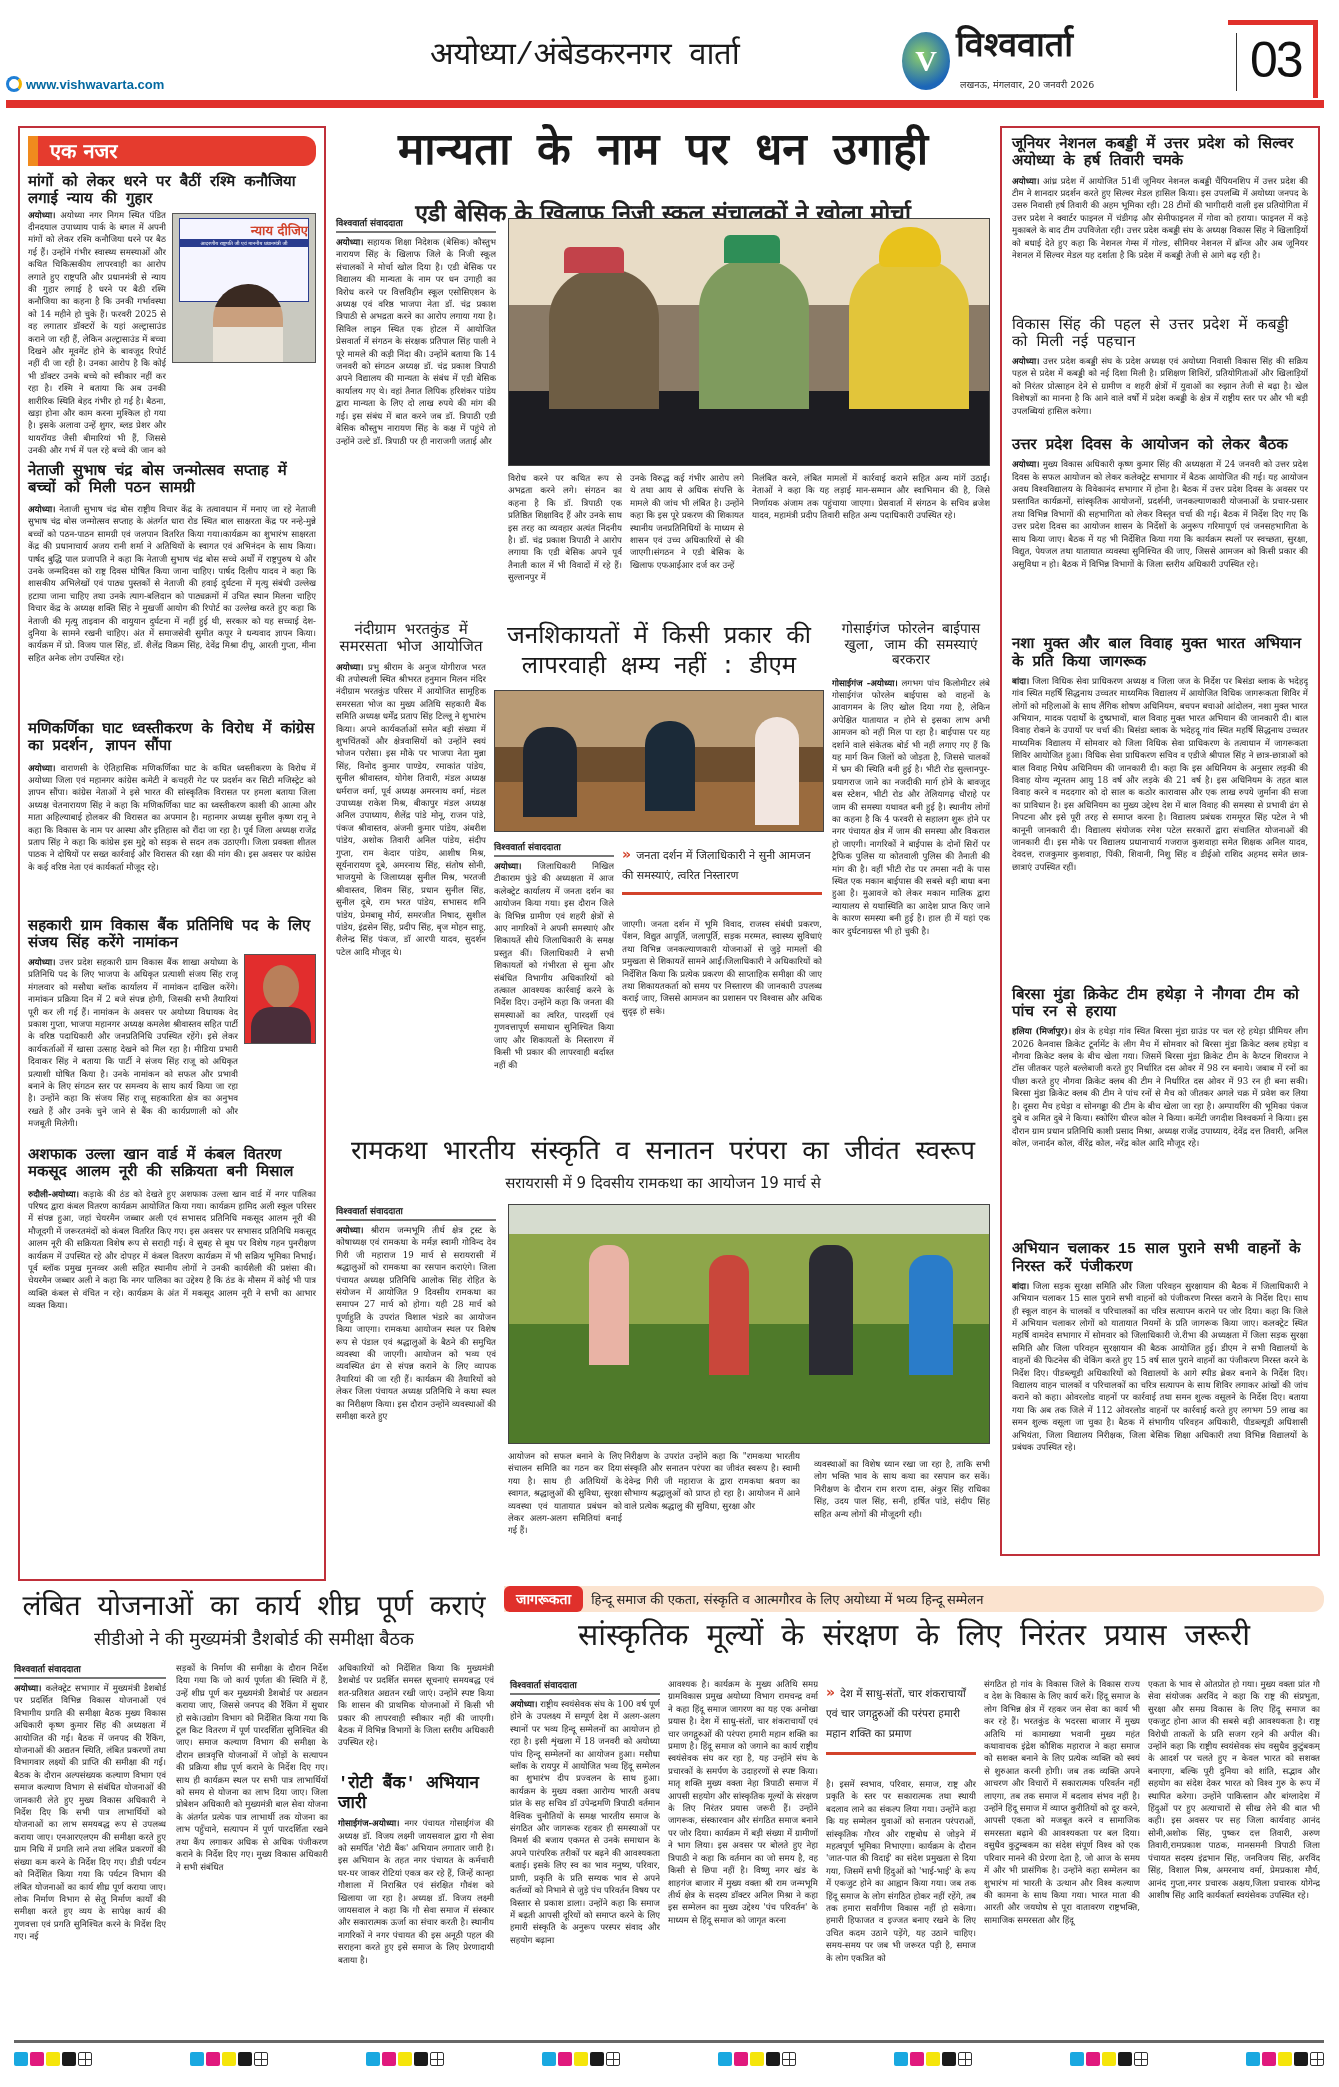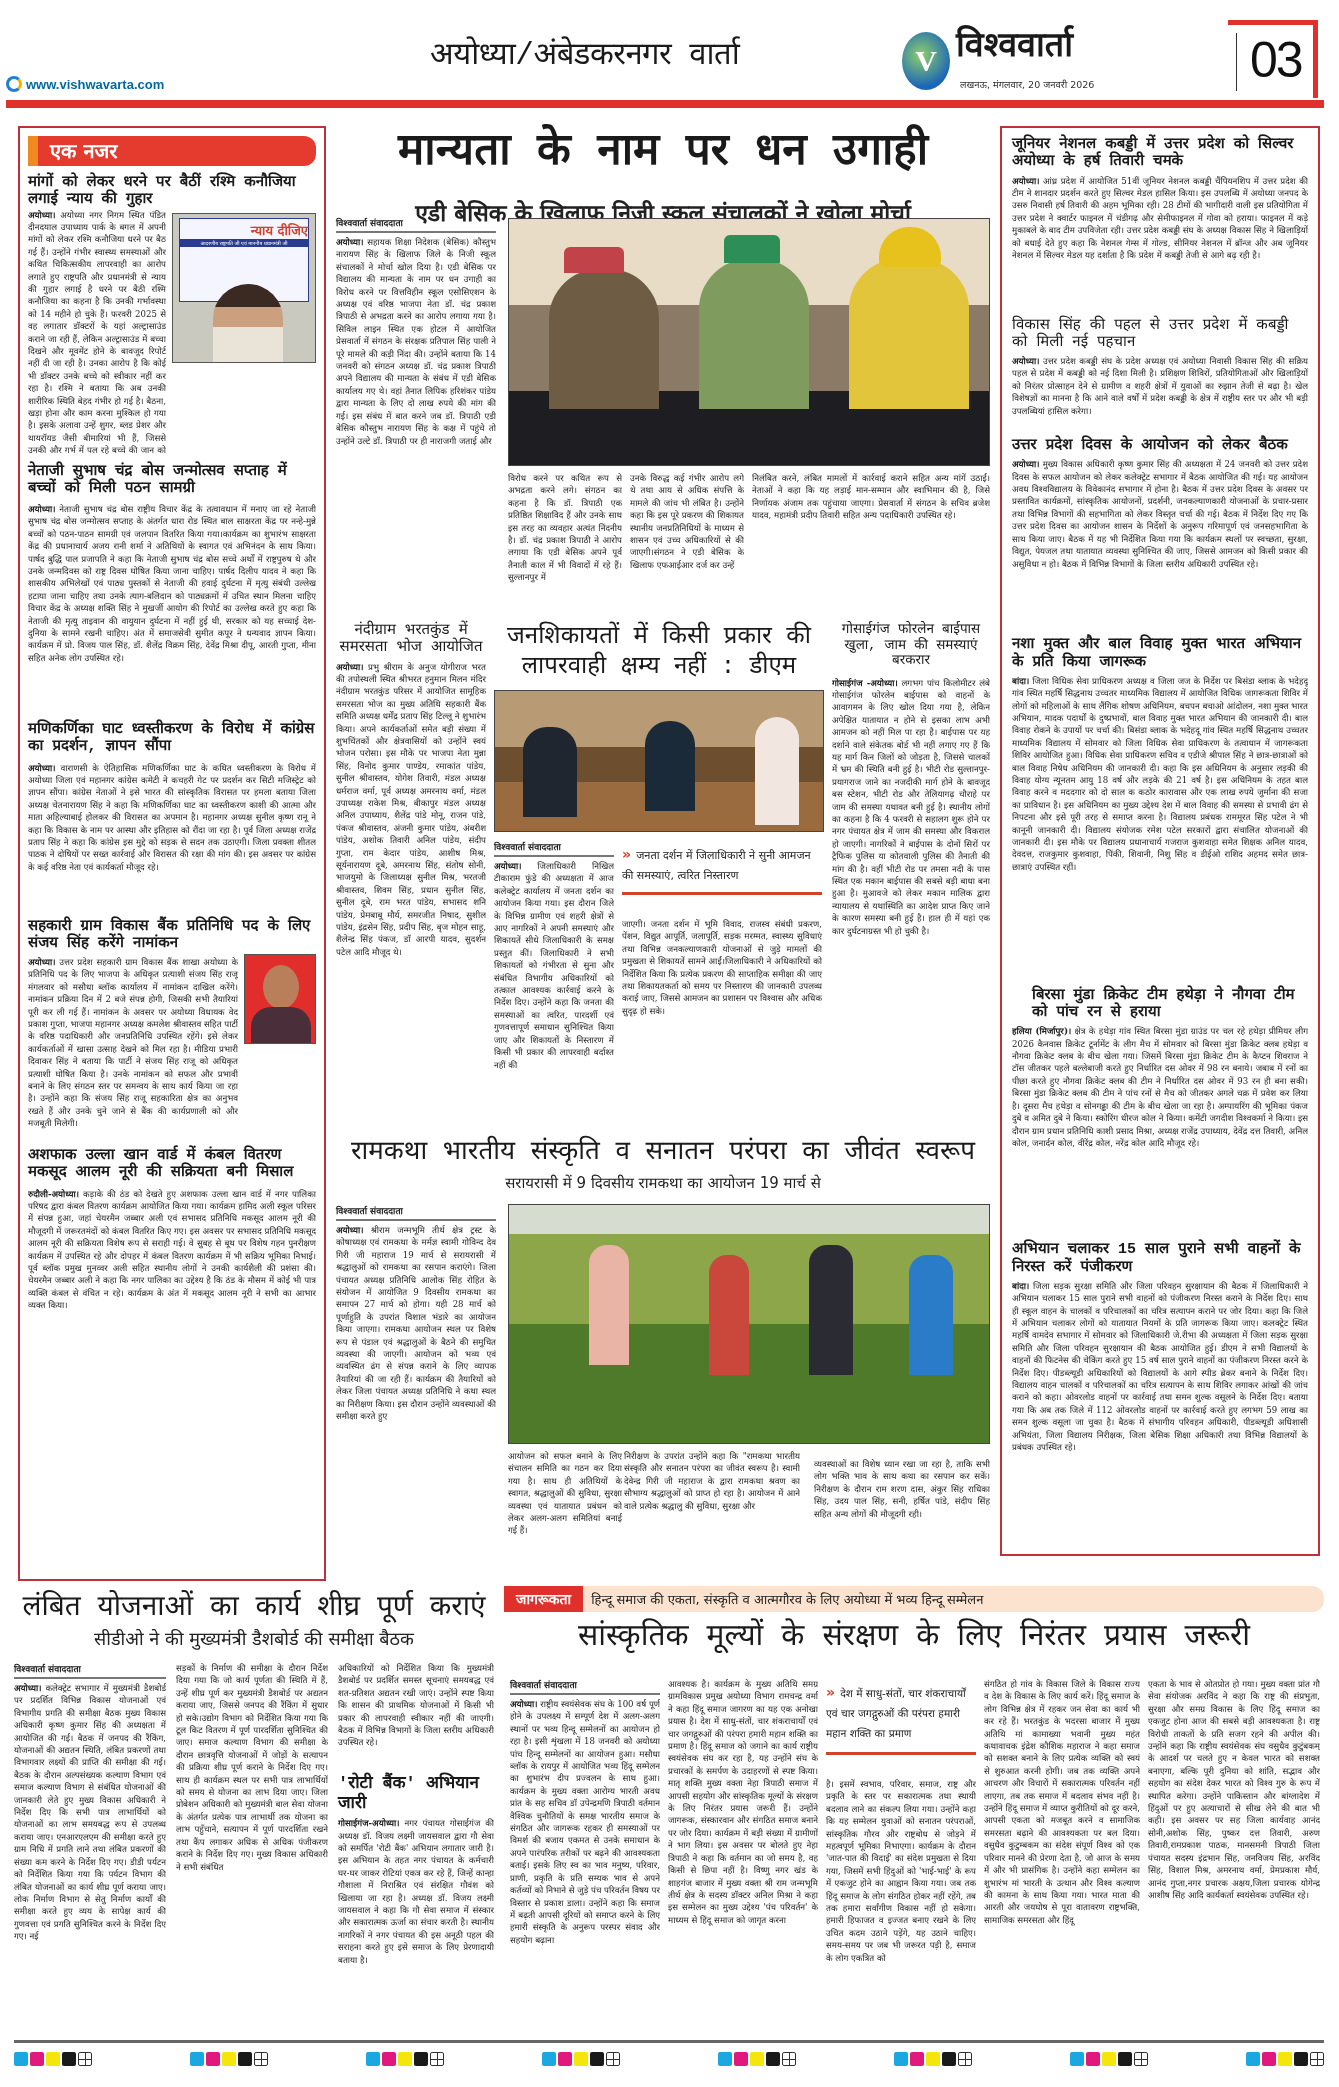--- a/index.html
+++ b/index.html
@@ -154,21 +154,21 @@
   </div>
   <div style="margin-top:6px;">
     <div class="hd" style="font-size:15px;">उत्तर प्रदेश दिवस के आयोजन को लेकर बैठक</div>
     <div class="txt" style="height:172px;margin-top:4px;"><b>अयोध्या।</b> <span>मुख्य विकास अधिकारी कृष्ण कुमार सिंह की अध्यक्षता में 24 जनवरी को उत्तर प्रदेश दिवस के सफल आयोजन को लेकर कलेक्ट्रेट सभागार में बैठक आयोजित की गई। यह आयोजन अवध विश्वविद्यालय के विवेकानंद सभागार में होना है। बैठक में उत्तर प्रदेश दिवस के अवसर पर प्रस्तावित कार्यक्रमों, सांस्कृतिक आयोजनों, प्रदर्शनी, जनकल्याणकारी योजनाओं के प्रचार-प्रसार तथा विभिन्न विभागों की सहभागिता को लेकर विस्तृत चर्चा की गई। बैठक में निर्देश दिए गए कि उत्तर प्रदेश दिवस का आयोजन शासन के निर्देशों के अनुरूप गरिमापूर्ण एवं जनसहभागिता के साथ किया जाए। बैठक में यह भी निर्देशित किया गया कि कार्यक्रम स्थलों पर स्वच्छता, सुरक्षा, विद्युत, पेयजल तथा यातायात व्यवस्था सुनिश्चित की जाए, जिससे आमजन को किसी प्रकार की असुविधा न हो। बैठक में विभिन्न विभागों के जिला स्तरीय अधिकारी उपस्थित रहे।</span></div>
   </div>
   <div style="margin-top:6px;">
     <div class="hd" style="font-size:15px;">नशा मुक्त और बाल विवाह मुक्त भारत अभियान के प्रति किया जागरूक</div>
     <div class="txt" style="height:306px;margin-top:4px;"><b>बांदा।</b> <span>जिला विधिक सेवा प्राधिकरण अध्यक्ष व जिला जज के निर्देश पर बिसंडा ब्लाक के भदेहदू गांव स्थित महर्षि सिद्धनाथ उच्चतर माध्यमिक विद्यालय में आयोजित विधिक जागरूकता शिविर में लोगों को महिलाओं के साथ लैंगिक शोषण अधिनियम, बचपन बचाओ आंदोलन, नशा मुक्त भारत अभियान, मादक पदार्थों के दुष्प्रभावों, बाल विवाह मुक्त भारत अभियान की जानकारी दी। बाल विवाह रोकने के उपायों पर चर्चा की। बिसंडा ब्लाक के भदेहदू गांव स्थित महर्षि सिद्धनाथ उच्चतर माध्यमिक विद्यालय में सोमवार को जिला विधिक सेवा प्राधिकरण के तत्वाधान में जागरूकता शिविर आयोजित हुआ। विधिक सेवा प्राधिकरण सचिव व एडीजे श्रीपाल सिंह ने छात्र-छात्राओं को बाल विवाह निषेध अधिनियम की जानकारी दी। कहा कि इस अधिनियम के अनुसार लड़की की विवाह योग्य न्यूनतम आयु 18 वर्ष और लड़के की 21 वर्ष है। इस अधिनियम के तहत बाल विवाह करने व मददगार को दो साल क कठोर कारावास और एक लाख रुपये जुर्माना की सजा का प्राविधान है। इस अधिनियम का मुख्य उद्देश्य देश में बाल विवाह की समस्या से प्रभावी ढंग से निपटना और इसे पूरी तरह से समाप्त करना है। विद्यालय प्रबंधक राममूरत सिंह पटेल ने भी कानूनी जानकारी दी। विद्यालय संयोजक रमेश पटेल सरकारों द्वारा संचालित योजनाओं की जानकारी दी। इस मौके पर विद्यालय प्रधानाचार्य गजराज कुशवाहा समेत शिक्षक अनिल यादव, देवदत्त, राजकुमार कुशवाहा, पिंकी, शिवानी, निशु सिंह व डीईओ राशिद अहमद समेत छात्र-छात्राएं उपस्थित रहीं।</span></div>
   </div>
   <div style="margin-top:6px;">
-    <div class="hd" style="font-size:15px;margin-left:20px;">बिरसा मुंडा क्रिकेट टीम हथेड़ा ने नौगवा टीम को पांच रन से हराया</div>
+    <div class="hd" style="font-size:15px;">बिरसा मुंडा क्रिकेट टीम हथेड़ा ने नौगवा टीम को पांच रन से हराया</div>
     <div class="txt" style="height:210px;margin-top:4px;"><b>हलिया (मिर्जापुर)।</b> <span>क्षेत्र के हथेड़ा गांव स्थित बिरसा मुंडा ग्राउंड पर चल रहे हथेड़ा प्रीमियर लीग 2026 कैनवास क्रिकेट टूर्नामेंट के लीग मैच में सोमवार को बिरसा मुंडा क्रिकेट क्लब हथेड़ा व नौगवा क्रिकेट क्लब के बीच खेला गया। जिसमें बिरसा मुंडा क्रिकेट टीम के कैप्टन शिवराज ने टॉस जीतकर पहले बल्लेबाजी करते हुए निर्धारित दस ओवर में 98 रन बनाये। जबाब में रनों का पीछा करते हुए नौगवा क्रिकेट क्लब की टीम ने निर्धारित दस ओवर में 93 रन ही बना सकी। बिरसा मुंडा क्रिकेट क्लब की टीम ने पांच रनों से मैच को जीतकर अगले चक्र में प्रवेश कर लिया है। दूसरा मैच हथेड़ा व सोनगढ्ढा की टीम के बीच खेला जा रहा है। अम्पायरिंग की भूमिका पंकज दुबे व अमित दुबे ने किया। स्कोरिंग धीरज कोल ने किया। कमेंटी जगदीश विश्वकर्मा ने किया। इस दौरान ग्राम प्रधान प्रतिनिधि काशी प्रसाद मिश्रा, अध्यक्ष राजेंद्र उपाध्याय, देवेंद्र दत्त तिवारी, अनिल कोल, जनार्दन कोल, वीरेंद्र कोल, नरेंद्र कोल आदि मौजूद रहे।</span></div>
   </div>
   <div style="margin-top:6px;">
     <div class="hd" style="font-size:15px;">अभियान चलाकर 15 साल पुराने सभी वाहनों के निरस्त करें पंजीकरण</div>
     <div class="txt" style="height:236px;margin-top:4px;"><b>बांदा।</b> <span>जिला सड़क सुरक्षा समिति और जिला परिवहन सुरक्षायान की बैठक में जिलाधिकारी ने अभियान चलाकर 15 साल पुराने सभी वाहनों को पंजीकरण निरस्त कराने के निर्देश दिए। साथ ही स्कूल वाहन के चालकों व परिचालकों का चरित्र सत्यापन कराने पर जोर दिया। कहा कि जिले में अभियान चलाकर लोगों को यातायात नियमों के प्रति जागरूक किया जाए। कलक्ट्रेट स्थित महर्षि वामदेव सभागार में सोमवार को जिलाधिकारी जे.रीभा की अध्यक्षता में जिला सड़क सुरक्षा समिति और जिला परिवहन सुरक्षायान की बैठक आयोजित हुई। डीएम ने सभी विद्यालयों के वाहनों की फिटनेस की चेकिंग करते हुए 15 वर्ष साल पुराने वाहनों का पंजीकरण निरस्त करने के निर्देश दिए। पीडब्ल्यूडी अधिकारियों को विद्यालयों के आगे स्पीड ब्रेकर बनाने के निर्देश दिए। विद्यालय वाहन चालकों व परिचालकों का चरित्र सत्यापन के साथ शिविर लगाकर आंखों की जांच कराने को कहा। ओवरलोड वाहनों पर कार्रवाई तथा समन शुल्क वसूलने के निर्देश दिए। बताया गया कि अब तक जिले में 112 ओवरलोड वाहनों पर कार्रवाई करते हुए लगभग 59 लाख का समन शुल्क वसूला जा चुका है। बैठक में संभागीय परिवहन अधिकारी, पीडब्ल्यूडी अधिशासी अभियंता, जिला विद्यालय निरीक्षक, जिला बेसिक शिक्षा अधिकारी तथा विभिन्न विद्यालयों के प्रबंधक उपस्थित रहे।</span></div>
   </div>
 </div>
 
 <div class="abs" style="left:14px;top:1592px;width:480px;height:440px;">
   <div class="hd" style="text-align:center;font-size:28px;font-weight:normal;">लंबित योजनाओं का कार्य शीघ्र पूर्ण कराएं</div>
@@ -180,21 +180,21 @@
   <div class="abs txt" style="left:162px;top:70px;width:152px;height:372px;">सड़कों के निर्माण की समीक्षा के दौरान निर्देश दिया गया कि जो कार्य पूर्णता की स्थिति में हैं, उन्हें शीघ्र पूर्ण कर मुख्यमंत्री डैशबोर्ड पर अद्यतन कराया जाए, जिससे जनपद की रैंकिंग में सुधार हो सके।उद्योग विभाग को निर्देशित किया गया कि टूल किट वितरण में पूर्ण पारदर्शिता सुनिश्चित की जाए। समाज कल्याण विभाग की समीक्षा के दौरान छात्रवृत्ति योजनाओं में जोड़ों के सत्यापन की प्रक्रिया शीघ्र पूर्ण कराने के निर्देश दिए गए। साथ ही कार्यक्रम स्थल पर सभी पात्र लाभार्थियों को समय से योजना का लाभ दिया जाए। जिला प्रोबेशन अधिकारी को मुख्यमंत्री बाल सेवा योजना के अंतर्गत प्रत्येक पात्र लाभार्थी तक योजना का लाभ पहुँचाने, सत्यापन में पूर्ण पारदर्शिता रखने तथा कैंप लगाकर अधिक से अधिक पंजीकरण कराने के निर्देश दिए गए। मुख्य विकास अधिकारी ने सभी संबंधित</div>
   <div class="abs" style="left:324px;top:70px;width:156px;">
     <div class="txt" style="height:106px;">अधिकारियों को निर्देशित किया कि मुख्यमंत्री डैशबोर्ड पर प्रदर्शित समस्त सूचनाएं समयबद्ध एवं शत-प्रतिशत अद्यतन रखी जाएं। उन्होंने स्पष्ट किया कि शासन की प्राथमिक योजनाओं में किसी भी प्रकार की लापरवाही स्वीकार नहीं की जाएगी। बैठक में विभिन्न विभागों के जिला स्तरीय अधिकारी उपस्थित रहे।</div>
     <div class="hd" style="font-size:17px;margin-top:6px;">'रोटी बैंक' अभियान जारी</div>
     <div class="txt" style="height:232px;margin-top:4px;"><b>गोसाईगंज-अयोध्या।</b> <span>नगर पंचायत गोसाईगंज की अध्यक्ष डॉ. विजय लक्ष्मी जायसवाल द्वारा गौ सेवा को समर्पित 'रोटी बैंक' अभियान लगातार जारी है। इस अभियान के तहत नगर पंचायत के कर्मचारी घर-घर जाकर रोटियां एकत्र कर रहे हैं, जिन्हें कान्हा गौशाला में निराश्रित एवं संरक्षित गौवंश को खिलाया जा रहा है। अध्यक्ष डॉ. विजय लक्ष्मी जायसवाल ने कहा कि गौ सेवा समाज में संस्कार और सकारात्मक ऊर्जा का संचार करती है। स्थानीय नागरिकों ने नगर पंचायत की इस अनूठी पहल की सराहना करते हुए इसे समाज के लिए प्रेरणादायी बताया है।</span></div>
   </div>
 </div>
 
 <div class="abs" style="left:504px;top:1586px;width:820px;height:446px;">
   <div style="display:flex;align-items:center;background:#fbe3cf;border-radius:0 12px 12px 0;height:26px;">
-    <span style="background:#e0302b;color:#fff;font-weight:bold;font-size:14px;padding:0 12px;height:26px;line-height:26px;">जागरूकता</span>
+    <span style="background:#e0302b;color:#fff;font-weight:bold;font-size:14px;padding:0 12px;height:26px;line-height:26px;border-radius:6px;">जागरूकता</span>
     <span style="font-size:13px;padding-left:8px;color:#222;">हिन्दू समाज की एकता, संस्कृति व आत्मगौरव के लिए अयोध्या में भव्य हिन्दू सम्मेलन</span>
   </div>
   <div class="hd" style="font-size:30px;font-weight:normal;margin-top:8px;text-align:center;">सांस्कृतिक मूल्यों के संरक्षण के लिए निरंतर प्रयास जरूरी</div>
   <div class="abs" style="left:6px;top:92px;width:150px;">
     <div class="byline">विश्ववार्ता संवाददाता</div>
     <div class="txt" style="height:334px;"><b>अयोध्या।</b> <span>राष्ट्रीय स्वयंसेवक संघ के 100 वर्ष पूर्ण होने के उपलक्ष्य में सम्पूर्ण देश में अलग-अलग स्थानों पर भव्य हिन्दू सम्मेलनों का आयोजन हो रहा है। इसी शृंखला में 18 जनवरी को अयोध्या पांच हिन्दू सम्मेलनों का आयोजन हुआ। मसौधा ब्लॉक के रायपुर में आयोजित भव्य हिंदू सम्मेलन का शुभारंभ दीप प्रज्वलन के साथ हुआ। कार्यक्रम के मुख्य वक्ता आरोग्य भारती अवध प्रांत के सह सचिव डॉ उपेन्द्रमणि त्रिपाठी वर्तमान वैश्विक चुनौतियों के समक्ष भारतीय समाज के संगठित और जागरूक रहकर ही समस्याओं पर विमर्श की बजाय एकमत से उनके समाधान के अपने पारंपरिक तरीकों पर बढ़ने की आवश्यकता बताई। इसके लिए स्व का भाव मनुष्य, परिवार, प्राणी, प्रकृति के प्रति सम्यक भाव से अपने कर्तव्यों को निभाने से जुड़े पंच परिवर्तन विषय पर विस्तार से प्रकाश डाला। उन्होंने कहा कि समाज में बढ़ती आपसी दूरियों को समाप्त करने के लिए हमारी संस्कृति के अनुरूप परस्पर संवाद और सहयोग बढ़ाना</span></div>
   </div>
   <div class="abs txt" style="left:164px;top:92px;width:150px;height:352px;">आवश्यक है। कार्यक्रम के मुख्य अतिथि समग्र ग्रामविकास प्रमुख अयोध्या विभाग रामचन्द्र वर्मा ने कहा हिंदू समाज जागरण का यह एक अनोखा प्रयास है। देश में साधु-संतों, चार शंकराचार्यों एवं चार जगद्गुरुओं की परंपरा हमारी महान शक्ति का प्रमाण है। हिंदू समाज को जगाने का कार्य राष्ट्रीय स्वयंसेवक संघ कर रहा है, यह उन्होंने संघ के प्रचारकों के समर्पण के उदाहरणों से स्पष्ट किया। मातृ शक्ति मुख्य वक्ता नेहा त्रिपाठी समाज में आपसी सहयोग और सांस्कृतिक मूल्यों के संरक्षण के लिए निरंतर प्रयास जरूरी हैं। उन्होंने जागरूक, संस्कारवान और संगठित समाज बनाने पर जोर दिया। कार्यक्रम में बड़ी संख्या में ग्रामीणों ने भाग लिया। इस अवसर पर बोलते हुए नेहा त्रिपाठी ने कहा कि वर्तमान का जो समय है, वह किसी से छिपा नहीं है। विष्णु नगर खंड के शाहगंज बाजार में मुख्य वक्ता श्री राम जन्मभूमि तीर्थ क्षेत्र के सदस्य डॉक्टर अनिल मिश्रा ने कहा इस सम्मेलन का मुख्य उद्देश्य 'पंच परिवर्तन' के माध्यम से हिंदू समाज को जागृत करना</div>
   <div class="abs" style="left:322px;top:96px;width:150px;border-bottom:3px solid #d2432b;padding-bottom:10px;">
     <span style="color:#d2432b;font-weight:bold;font-size:14px;">»</span>

